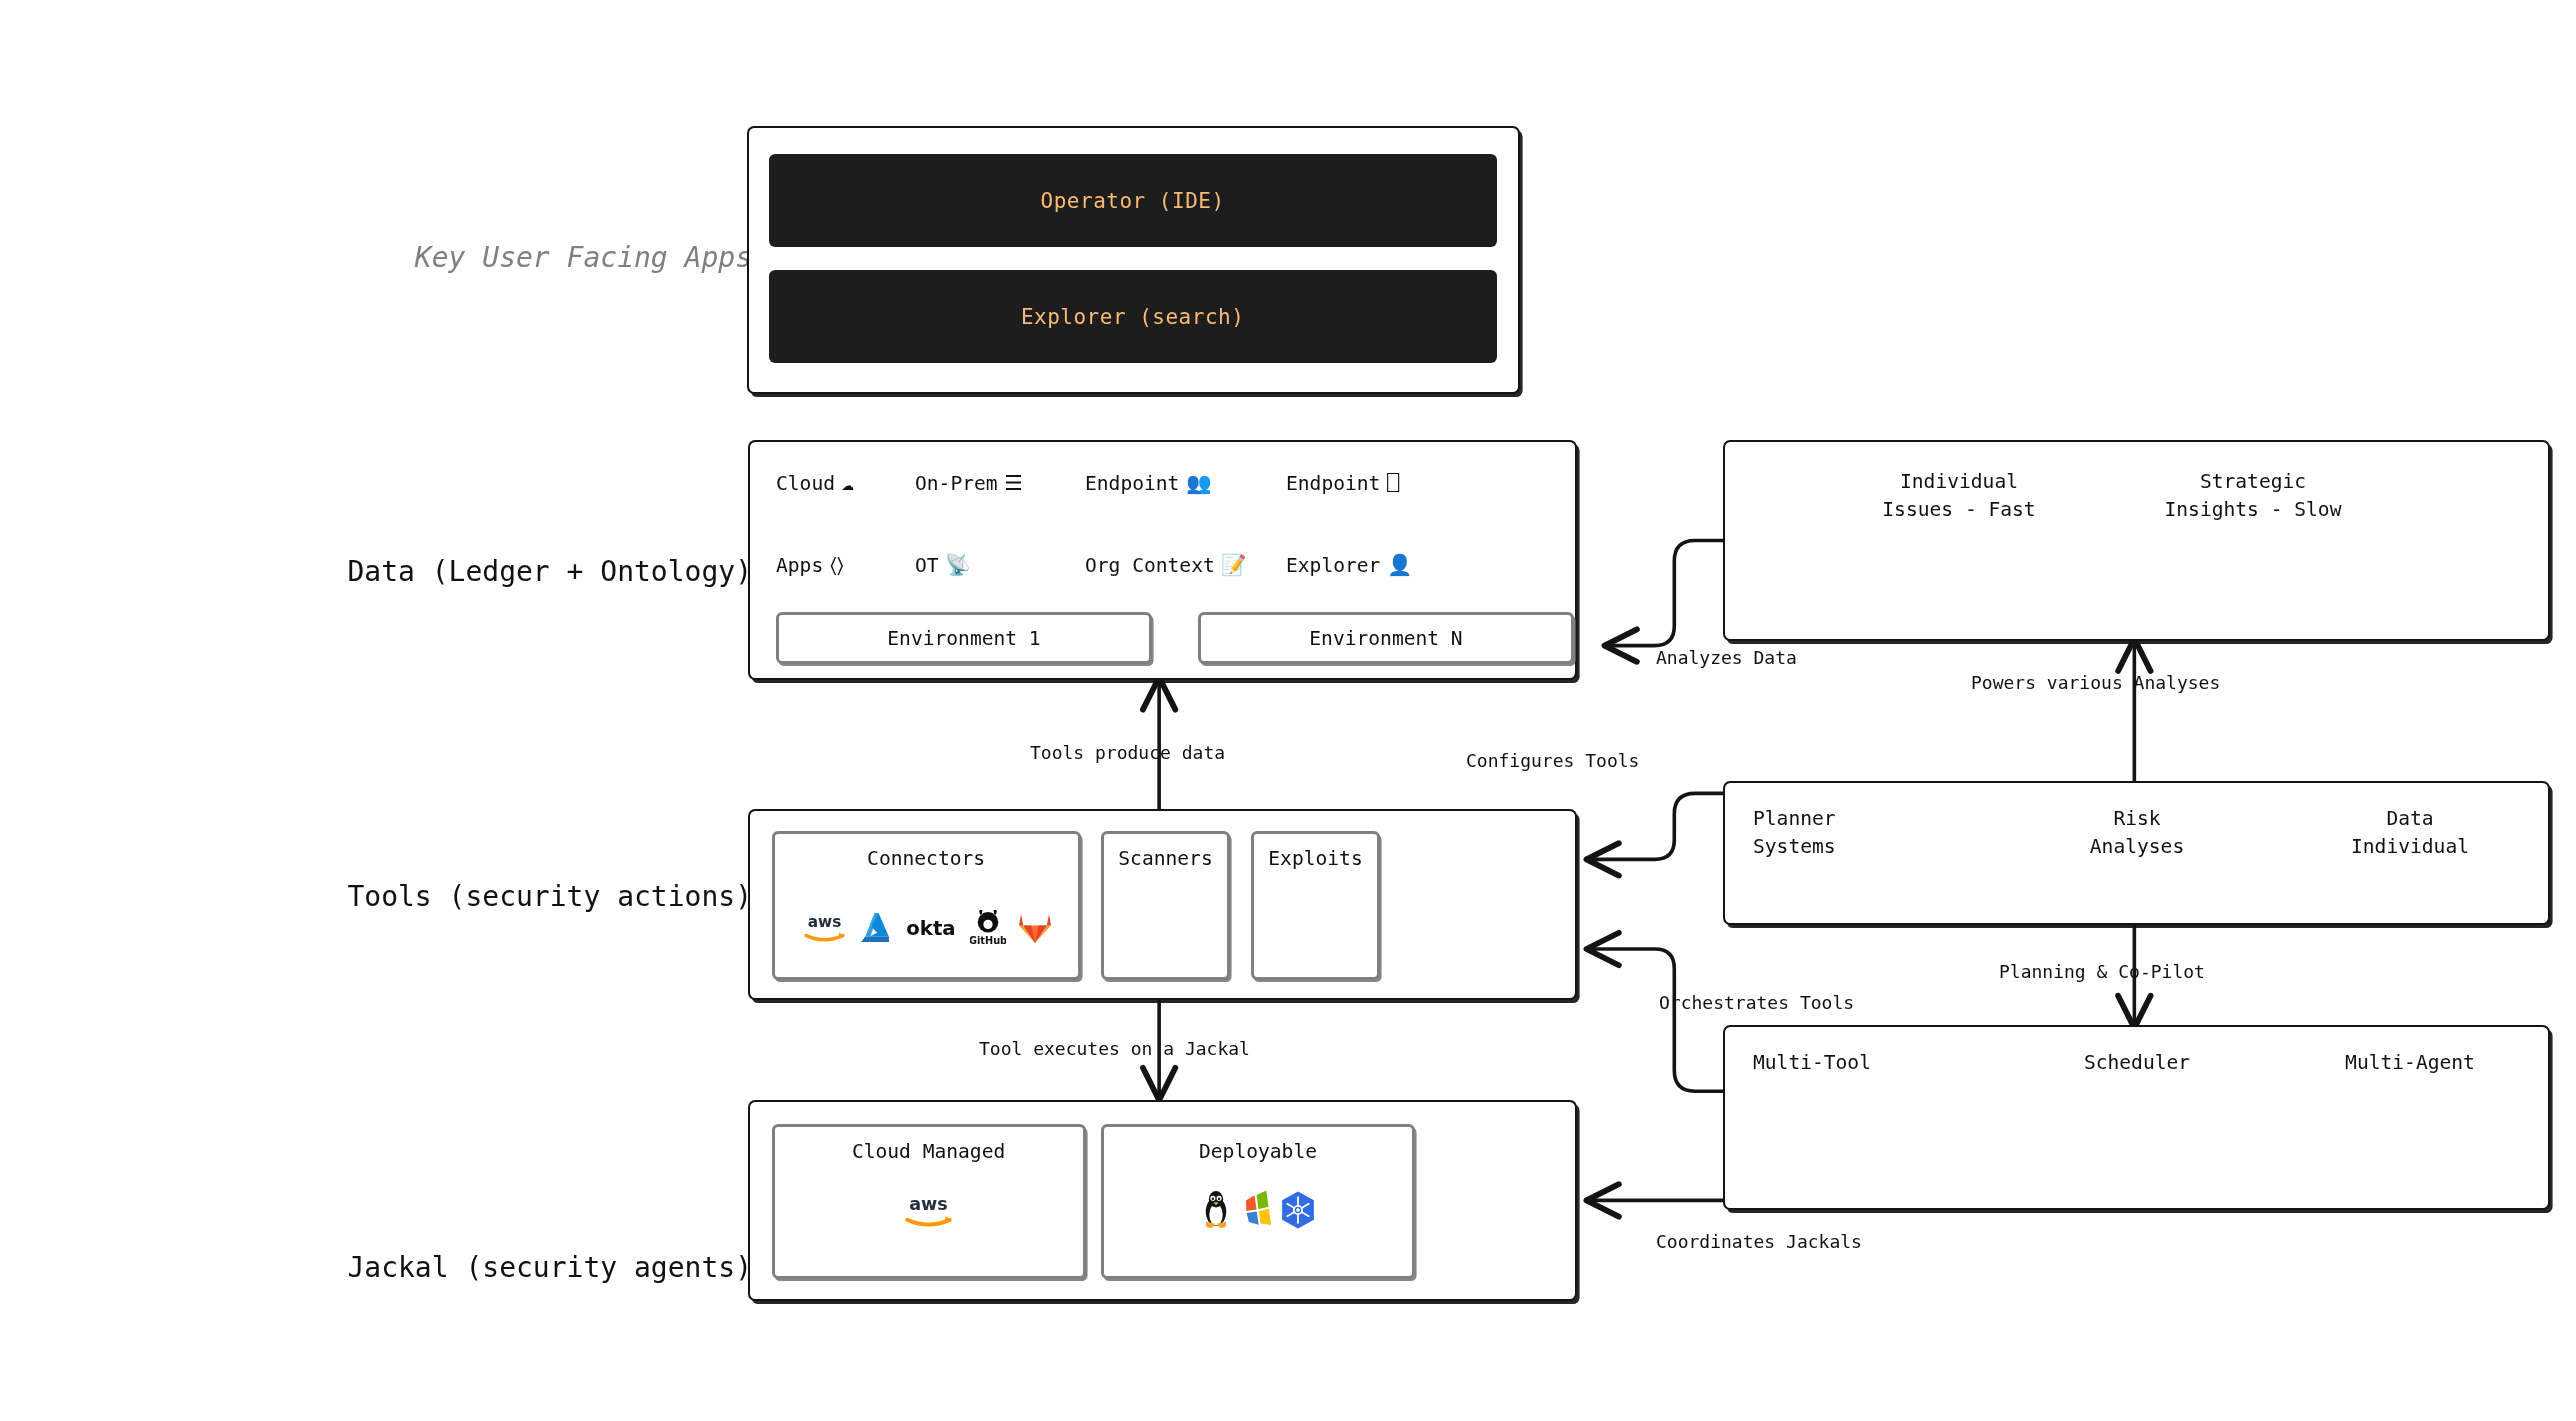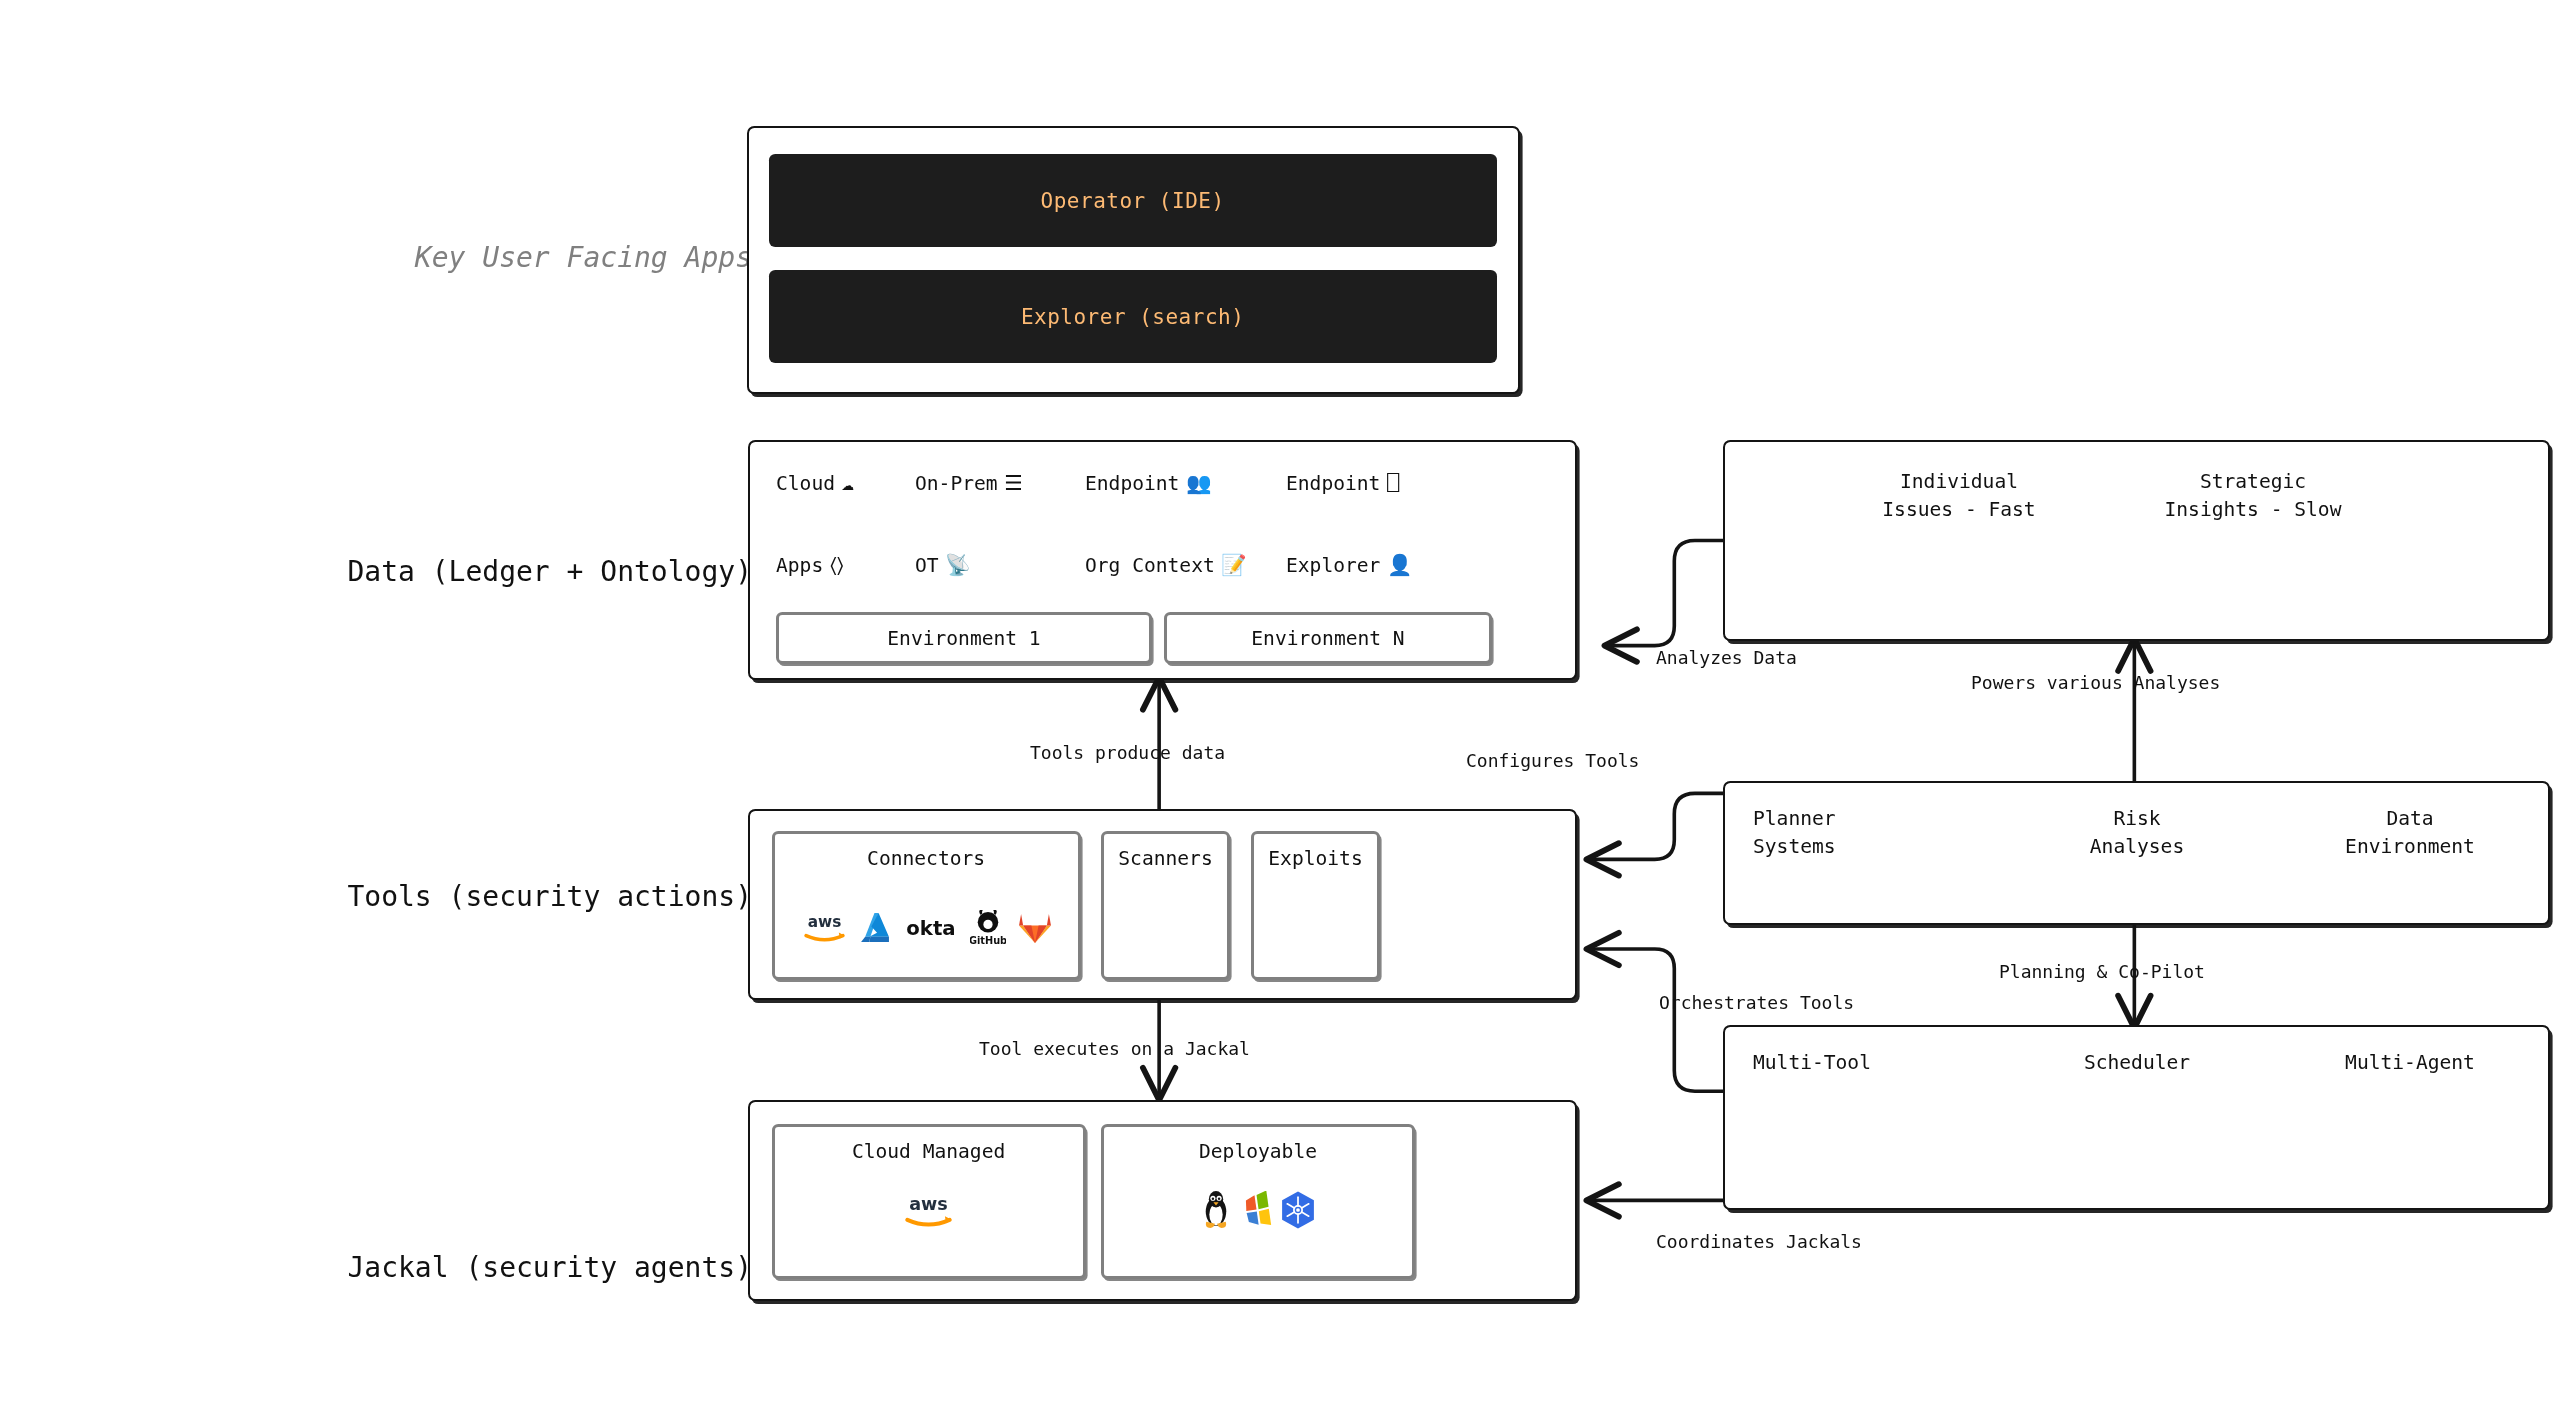--- a/index.html
+++ b/index.html
@@ -154,21 +154,21 @@
     </div>
     <div class="chip" style="width:185px;">
       <span>Explorer</span>
       <span class="gl">👤</span>
     </div>
   </div>
 
   <div class="subcard center-only" style="left:26px;top:170px;width:376px;height:52px;">
     <span style="font-size:19.6px;color:#111;">Environment 1</span>
   </div>
-  <div class="subcard center-only" style="left:414px;top:170px;width:328px;height:52px;">
+  <div class="subcard center-only" style="left:448px;top:170px;width:376px;height:52px;">
     <span style="font-size:19.6px;color:#111;">Environment N</span>
   </div>
 </div>
 
 <div class="panel" style="left:1723px;top:440px;width:827px;height:201px;">
   <div class="cells" style="left:28px;top:26px;width:768px;">
     <div class="cell" style="width:258px;margin-left:77px;">Individual
 Issues - Fast</div>
     <div class="cell" style="width:268px;margin-left:31px;">Strategic
 Insights - Slow</div>
@@ -224,21 +224,21 @@
   </div>
 </div>
 
 <div class="panel" style="left:1723px;top:781px;width:827px;height:144px;">
   <div class="cells" style="left:28px;top:21.6px;width:768px;justify-content:space-between;">
     <div class="cell lead" style="width:222px;">Planner
 Systems</div>
     <div class="cell" style="width:206px;">Risk
 Analyses</div>
     <div class="cell" style="width:222px;">Data
-Environment</div>
+Individual</div>
   </div>
 </div>
 
 <div class="group" style="left:748px;top:1100px;width:829px;height:201px;">
   <div class="subcard" style="left:21.6px;top:21.6px;width:314px;height:155px;">
     <span class="sc-title">Cloud Managed</span>
     <div class="logorow" style="margin-top:31px;">
       <svg width="57" height="34" viewBox="0 0 92 58">
         <text x="46" y="28" text-anchor="middle" font-family="DejaVu Sans, sans-serif" font-size="30" font-weight="bold" fill="#232f3e">aws</text>
         <path d="M10,44 Q46,60 82,44" fill="none" stroke="#ff9900" stroke-width="7" stroke-linecap="round"></path>

